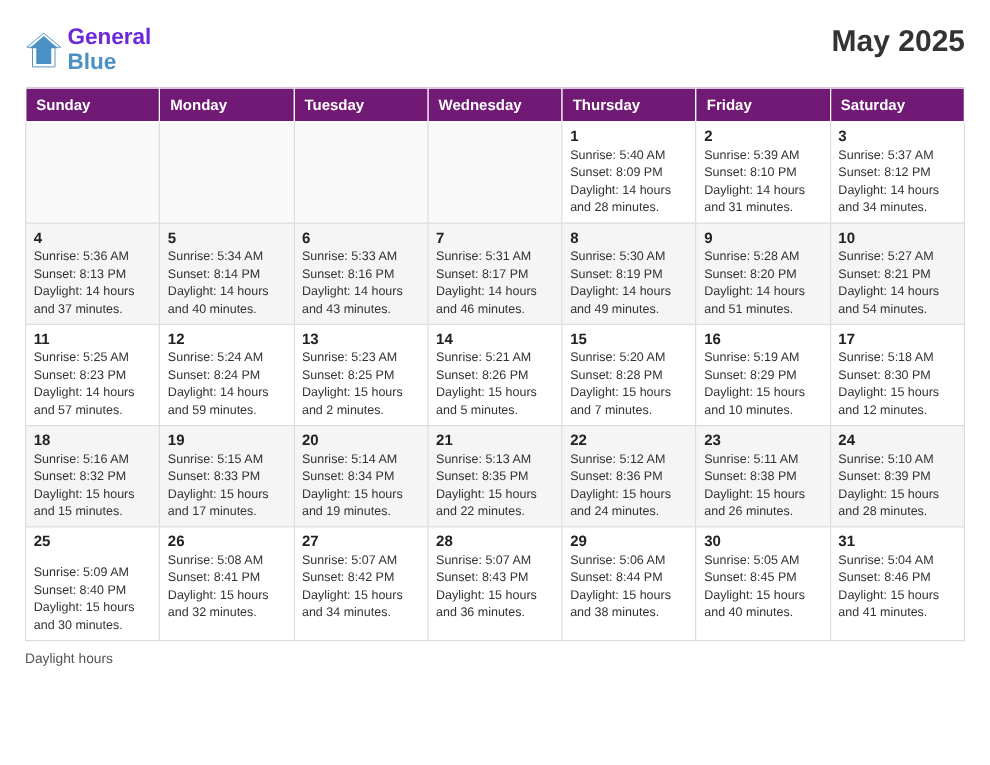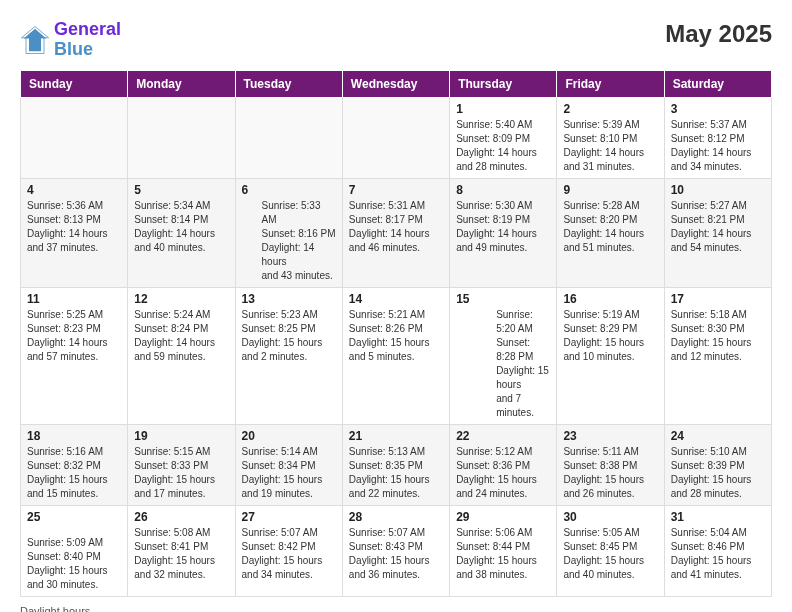--- a/index.html
+++ b/index.html
@@ -163,21 +163,21 @@
         </td>
         <td>
           <div class="day-number">5</div>
           <div class="day-info" style="white-space: pre-line;">Sunrise: 5:34 AM
 Sunset: 8:14 PM
 Daylight: 14 hours
 and 40 minutes.</div>
         </td>
         <td>
           <div class="day-number">6</div>
-          <div class="day-info" style="white-space: pre-line; margin-left: 20px;">Sunrise: 5:33 AM
+          <div class="day-info" style="white-space: pre-line;">Sunrise: 5:33 AM
 Sunset: 8:16 PM
 Daylight: 14 hours
 and 43 minutes.</div>
         </td>
         <td>
           <div class="day-number">7</div>
           <div class="day-info" style="white-space: pre-line;">Sunrise: 5:31 AM
 Sunset: 8:17 PM
 Daylight: 14 hours
 and 46 minutes.</div>
@@ -228,21 +228,21 @@
         </td>
         <td>
           <div class="day-number">14</div>
           <div class="day-info" style="white-space: pre-line;">Sunrise: 5:21 AM
 Sunset: 8:26 PM
 Daylight: 15 hours
 and 5 minutes.</div>
         </td>
         <td>
           <div class="day-number">15</div>
-          <div class="day-info" style="white-space: pre-line; margin-left: 40px;">Sunrise: 5:20 AM
+          <div class="day-info" style="white-space: pre-line;">Sunrise: 5:20 AM
 Sunset: 8:28 PM
 Daylight: 15 hours
 and 7 minutes.</div>
         </td>
         <td>
           <div class="day-number">16</div>
           <div class="day-info" style="white-space: pre-line;">Sunrise: 5:19 AM
 Sunset: 8:29 PM
 Daylight: 15 hours
 and 10 minutes.</div>

